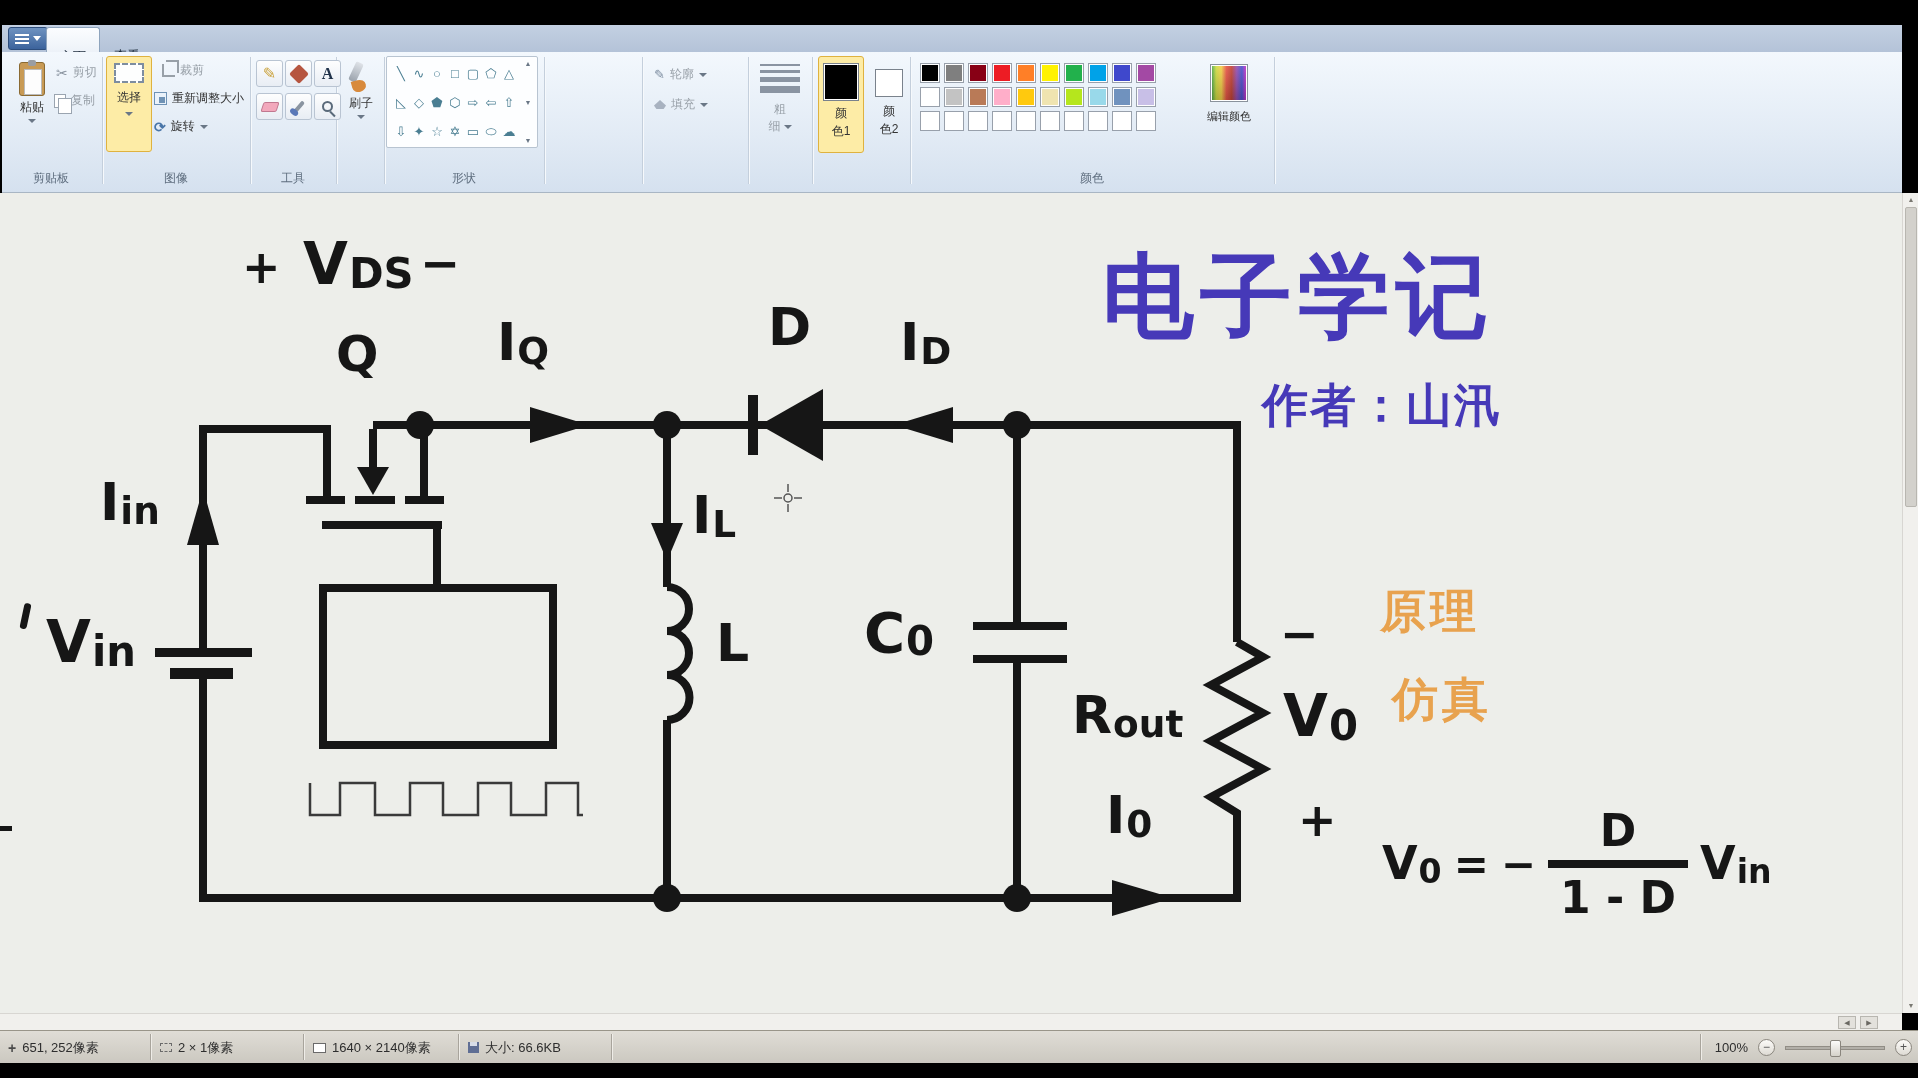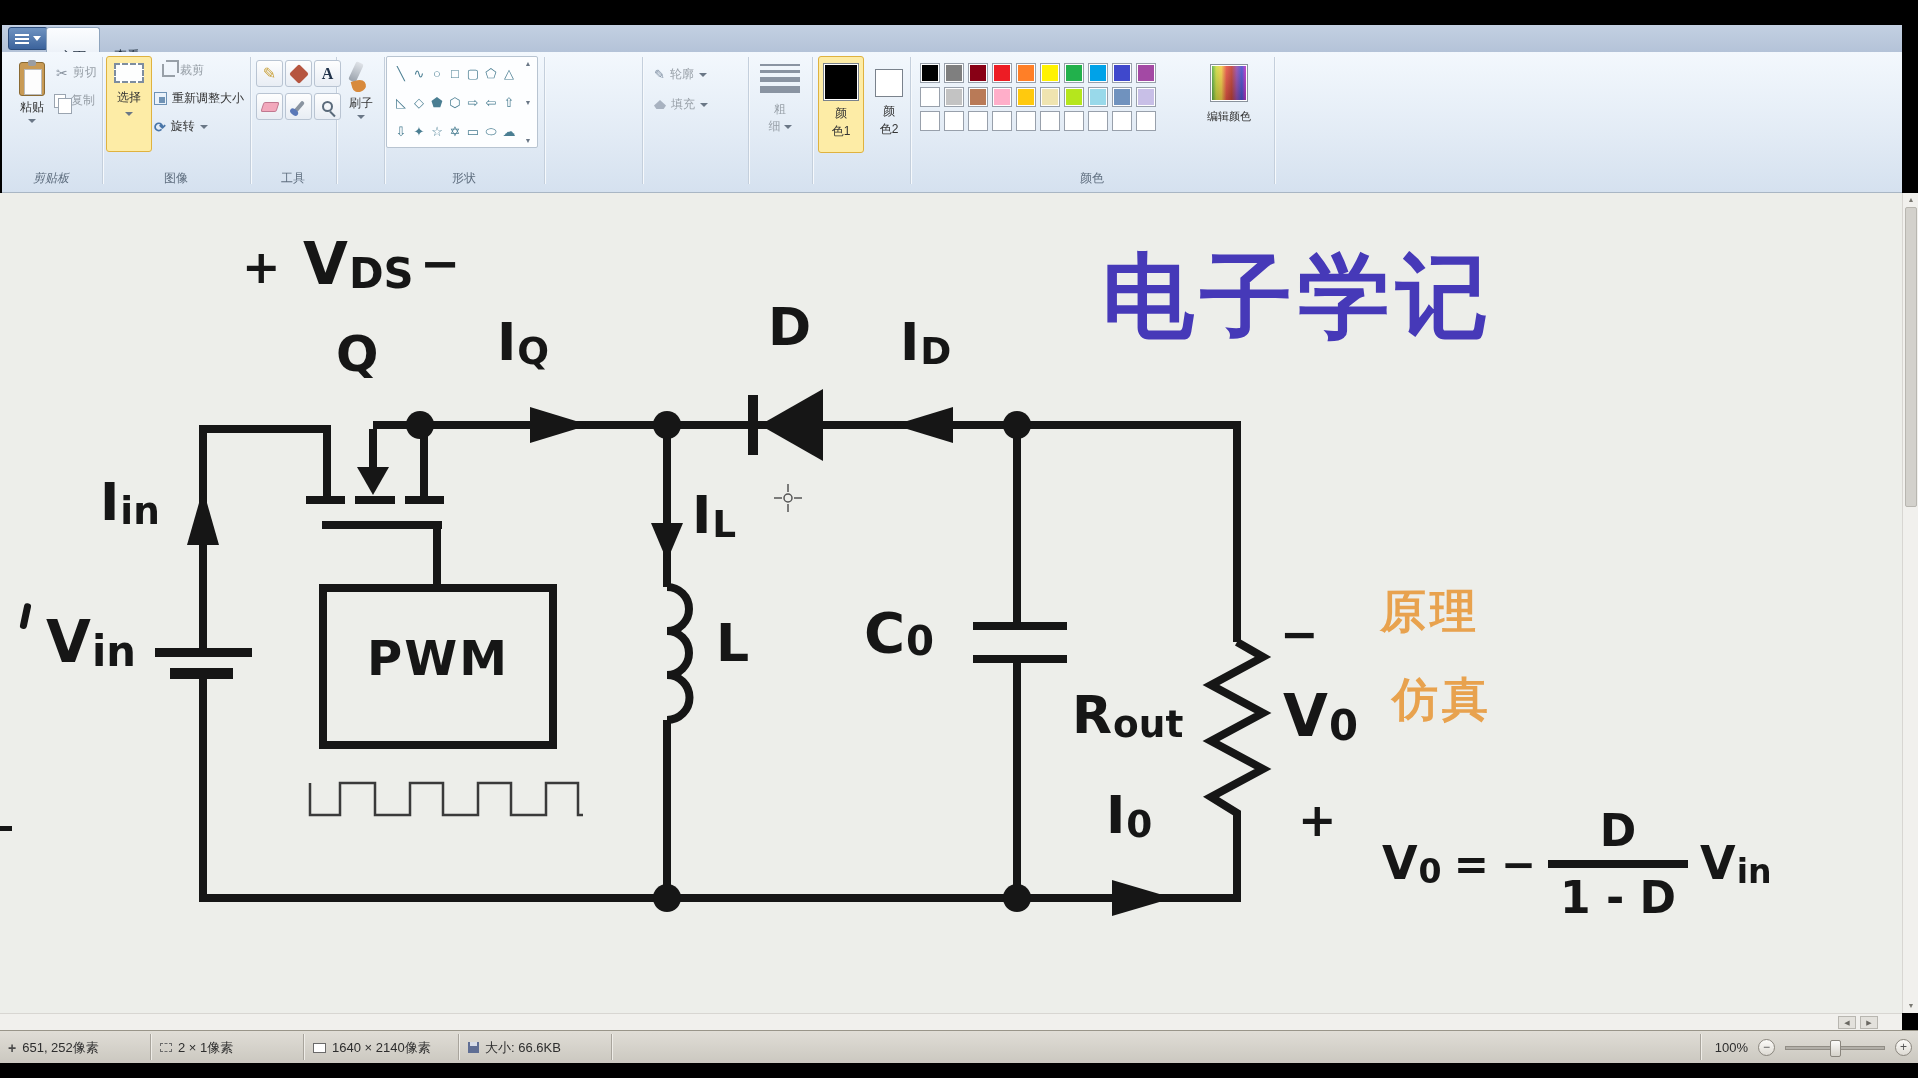--- a/index.html
+++ b/index.html
@@ -146,21 +146,21 @@
       <span class="caret"></span>
     </div>
     <div class="rowbtn gray" style="left:54px; top:12px;">
       <span class="ic-scissors"></span>
       <span>剪切</span>
     </div>
     <div class="rowbtn gray" style="left:52px; top:40px;">
       <span class="ic-copy"></span>
       <span>复制</span>
     </div>
-    <div class="glabel" style="left:0; width:98px;font-style:italic;">剪贴板</div>
+    <div class="glabel" style="left:0; width:98px;">剪贴板</div>
 
     <div class="bigbtn hl" style="left:104px; top:4px; width:46px; height:96px;">
       <span class="ic-selrect"></span>
       <span>选择</span>
       <span class="caret"></span>
     </div>
     <div class="rowbtn gray" style="left:160px; top:10px;">
       <span class="ic-crop"></span>
       <span>裁剪</span>
     </div>
@@ -419,23 +419,23 @@
     <div class="clabel" style="left:1106px; top:598px; font-size:52px;">
       <span>I</span>
       <span class="sub">0</span>
     </div>
     <div class="clabel" style="left:1283px; top:496px; font-size:58px;">
       <span>V</span>
       <span class="sub">0</span>
     </div>
     <div class="clabel" style="left:1280px; top:420px; font-size:46px;">−</div>
     <div class="clabel" style="left:1298px; top:606px; font-size:46px;">+</div>
-    <div class="clabel" style="left:323px; top:443px; width:230px; justify-content:center; font-size:48px; letter-spacing:2px;">PWM</div>
 
     <div class="purple-title" style="left: 1102px; top: 42px; font-size: 92px; font-family: &quot;DejaVu Sans&quot;, sans-serif; color: rgb(70, 57, 184);">电子学记</div>
+    <div class="purple-title" style="left: 1262px; top: 182px; font-size: 46px; letter-spacing: 2px; color: rgb(70, 57, 184);">作者：山汛</div>
     <div class="abs" style="left: 1380px; top: 388px; font-size: 46px; font-weight: 600; letter-spacing: 4px; color: rgb(232, 162, 78);">原理</div>
     <div class="abs" style="left: 1392px; top: 476px; font-size: 46px; font-weight: 600; letter-spacing: 4px; color: rgb(232, 162, 78);">仿真</div>
 
     <div class="formula" style="left:1382px; top:612px;">
       <span class="clabel" style="position:static; font-size:46px;">
         <span>V</span>
         <span class="sub">0</span>
       </span>
       <span style="font-size:42px;">=</span>
       <span style="font-size:42px;">−</span>

